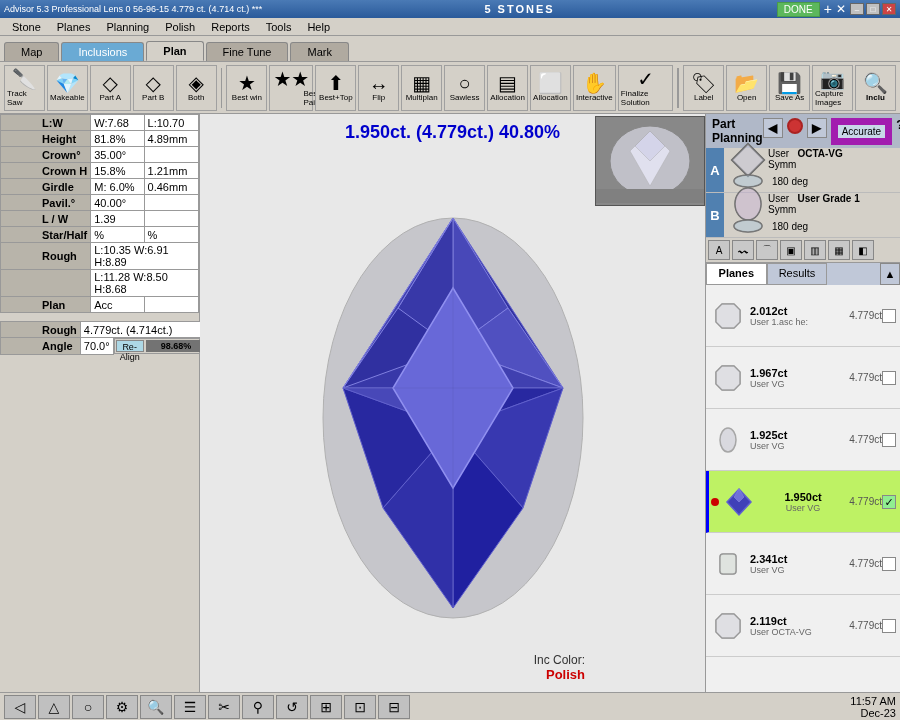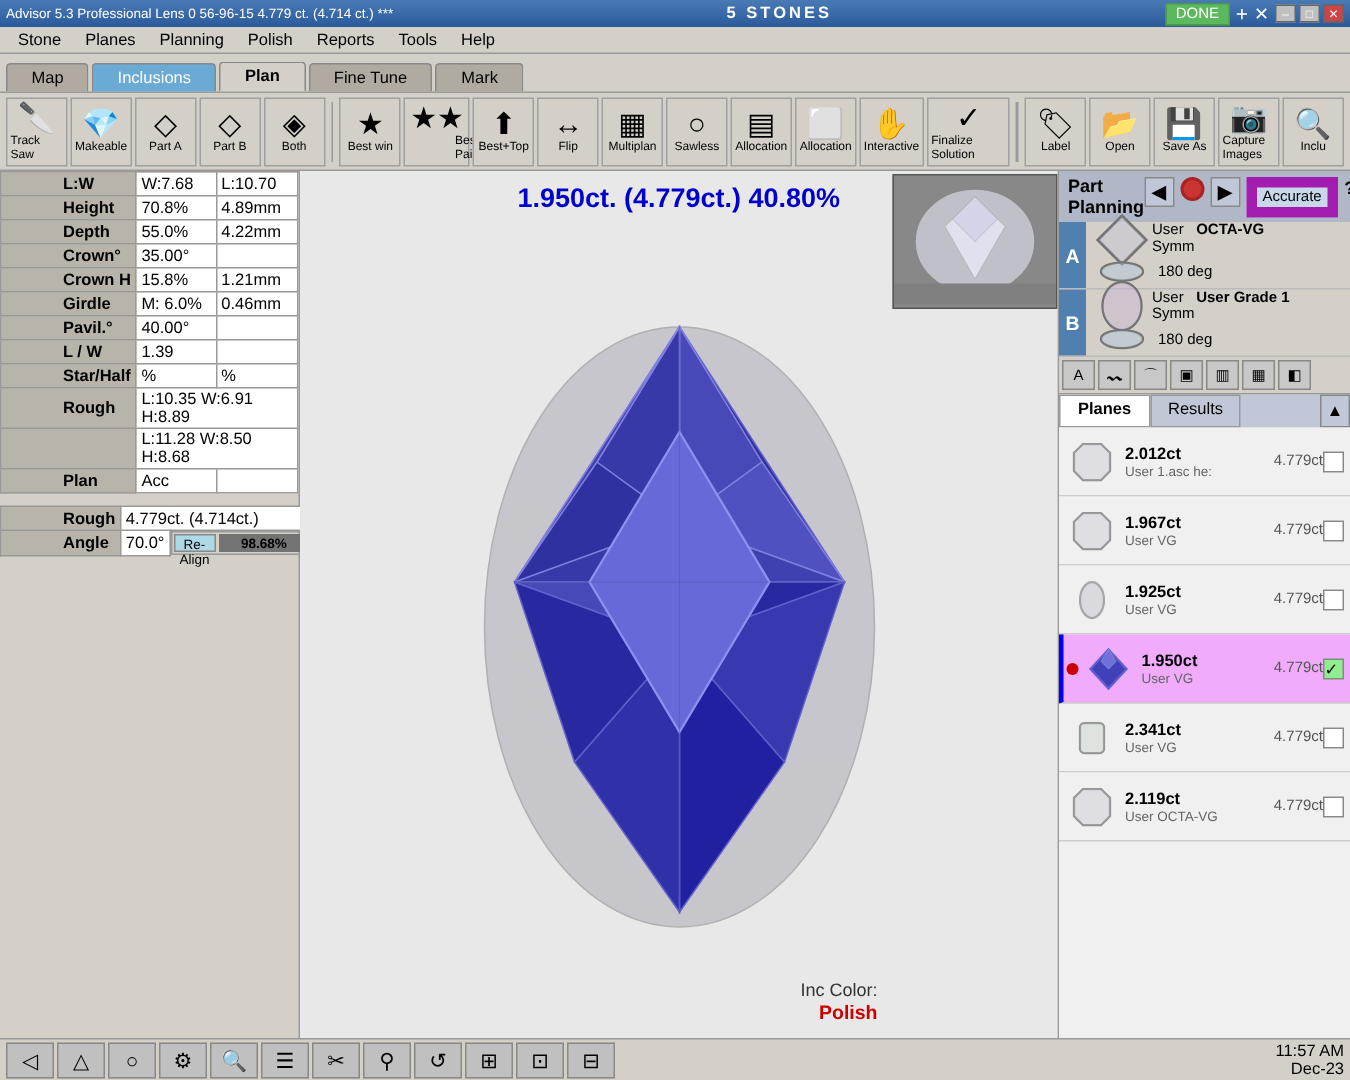--- a/index.html
+++ b/index.html
@@ -229,27 +229,27 @@
 
     
     #stone-list {
       flex: 1;
       overflow-y: auto;
       background: #f0f0f0;
     }
     .stone-row {
       display: flex;
       align-items: center;
-      height: 46px;
+      height: 62px;
       border-bottom: 1px solid #ccc;
       padding: 2px 4px;
       cursor: pointer;
       background: #f0f0f0;
     }
-    .stone-row.selected { background: #f0abfc; border-left: 3px solid blue; }
+    .stone-row.selected { background: #bef264; border-left: 3px solid blue; text-align: center; }
     .stone-gem-icon {
       width: 36px; height: 36px;
       display: flex; align-items: center; justify-content: center;
       margin-right: 4px;
     }
     .stone-info {
       flex: 1;
       font-size: 10px;
     }
     .stone-ct { font-weight: bold; font-size: 11px; }
@@ -434,43 +434,38 @@
   <div class="toolbar-btn">
     <span class="toolbar-icon">💾</span>
     <span style="font-size:8px;">Save As</span>
   </div>
   <div class="toolbar-btn">
     <span class="toolbar-icon">📷</span>
     <span style="font-size:8px;">Capture Images</span>
   </div>
   <div class="toolbar-btn">
     <span class="toolbar-icon">🔍</span>
-    <span style="font-size:8px;">Inclu</span>
+    <span style="font-size:8px;font-weight:bold;">Inclu</span>
   </div>
 </div>
 
 <div id="main">
 
   <div id="left-panel">
     <table class="data-table">
       <tbody>
         <tr>
           <td>L:W</td>
           <td class="val">W:7.68</td>
           <td class="val">L:10.70</td>
         </tr>
         <tr>
           <td>Height</td>
-          <td class="val">70.8%</td>
+          <td class="val">81.8%</td>
           <td class="val">4.89mm</td>
-        </tr>
-        <tr>
-          <td>Depth</td>
-          <td class="val">55.0%</td>
-          <td class="val">4.22mm</td>
         </tr>
         <tr>
           <td>Crown°</td>
           <td class="val">35.00°</td>
           <td class="val"></td>
         </tr>
         <tr>
           <td>Crown H</td>
           <td class="val">15.8%</td>
           <td class="val">1.21mm</td>

